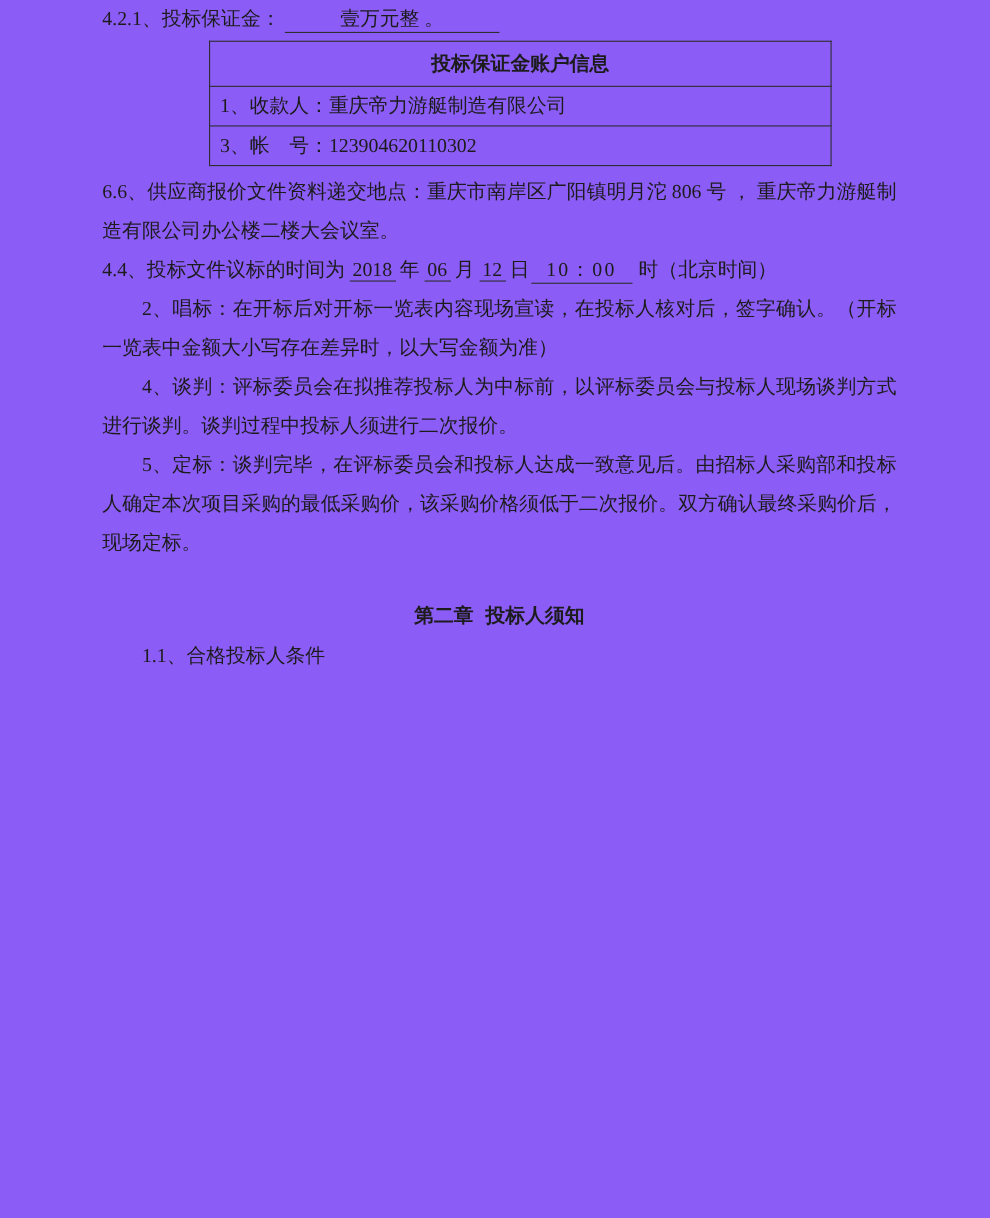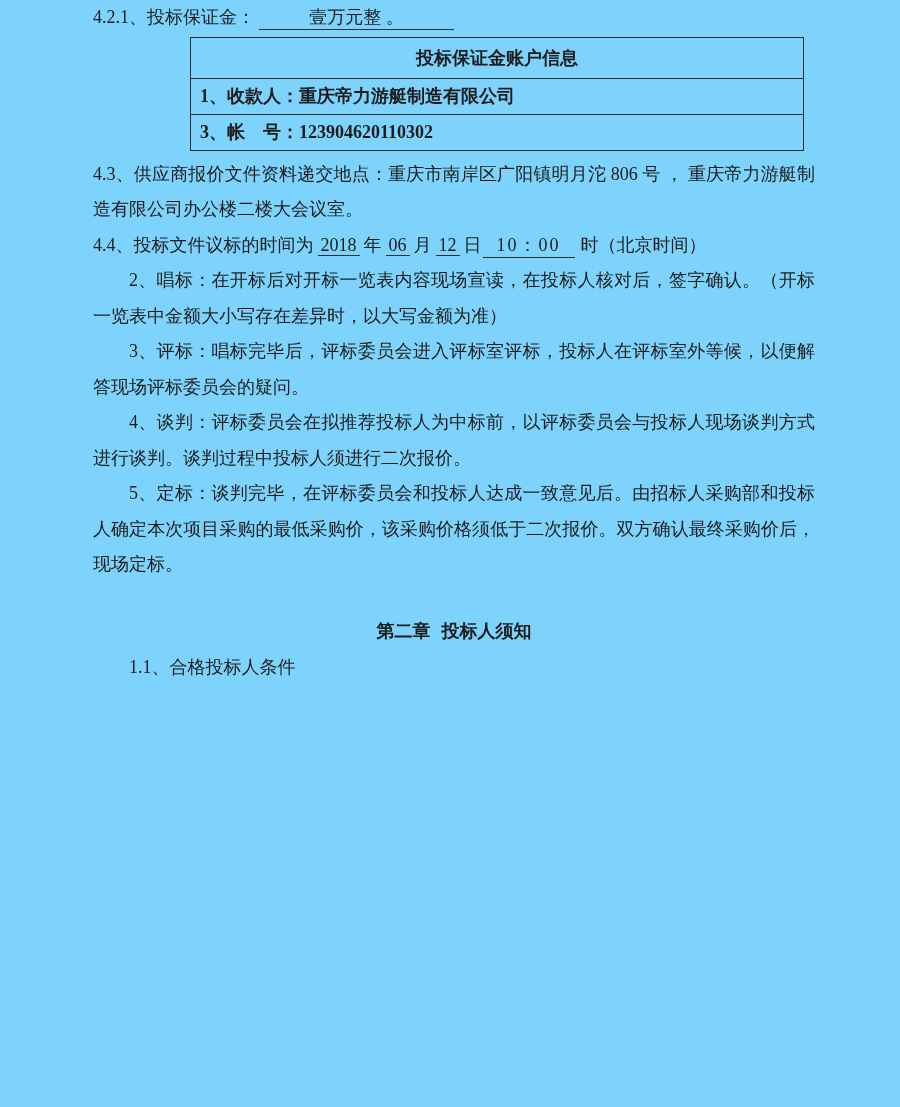--- a/index.html
+++ b/index.html
@@ -2,21 +2,21 @@
 <html><head>
 <meta charset="utf-8">
 <style>
   html, body { margin: 0; padding: 0; background: #ffffff; }
   .page {
     position: relative;
     width: 900px;
     height: 1107px;
     box-sizing: border-box;
     padding: 0 85px 0 93px;
-    background: #7dd3fc;
+    background: #8b5cf6;
     color: #1c1c1c;
     font-family: "Liberation Serif", "DejaVu Serif", serif;
     overflow: hidden;
   }
   p { margin: 0; font-size: 18px; line-height: 35.5px; }
   .para { text-align: justify; text-justify: inter-ideograph; }
   .line { text-align: left; white-space: nowrap; }
   .indent { text-indent: 2em; }
   .bold { font-weight: bold; }
   .blank {
@@ -28,40 +28,40 @@
   .amount-blank { width: 195px; margin-left: 4px; }
   .u {
     border-bottom: 1.5px solid #2e2e2e;
     padding: 0 3px;
     margin: 0 4px;
   }
   .time-blank { width: 92px; margin: 0 6px 0 1px; letter-spacing: 2px; }
   .account-table {
     border-collapse: collapse;
     margin: 1px 4px 6px 97px;
-    width: 614px;
+    width: 566px;
     table-layout: fixed;
   }
   .account-table th, .account-table td {
     border: 1.5px solid #2e2e2e;
     font-size: 18px;
     font-family: "Liberation Serif", "DejaVu Serif", serif;
   }
   .account-table th {
     height: 38px;
     text-align: center;
     font-weight: bold;
     vertical-align: middle;
   }
   .account-table td {
     height: 35px;
     text-align: left;
     padding: 0 0 0 9px;
     vertical-align: middle;
-    font-weight: bold;
+    font-weight: normal;
   }
   .spacer { height: 32px; }
   .chapter-title { text-align: center; font-weight: bold; font-family: Liberation Mono, monospace; }
 </style>
 </head>
 <body>
 
 <div class="page">
 
   <p class="line"><span>4.2.1、投标保证金：</span><span class="blank amount-blank">壹万元整 。</span></p>
@@ -75,27 +75,26 @@
     </tr>
     <tr>
       <td>1、收款人：重庆帝力游艇制造有限公司</td>
     </tr>
     <tr>
       <td>3、帐　号：123904620110302</td>
     </tr>
   </tbody>
     </table>
 
-  <p class="para">4.3、供应商报价文件资料递交地点：重庆市南岸区广阳镇明月沱 806 号 ，  重庆帝力游艇制造有限公司办公楼二楼大会议室。</p>
+  <p class="para">6.6、供应商报价文件资料递交地点：重庆市南岸区广阳镇明月沱 806 号 ，  重庆帝力游艇制造有限公司办公楼二楼大会议室。</p>
 
   <p class="line"><span>4.4、投标文件议标的时间为</span><span class="u">2018</span><span>年</span><span class="u">06</span><span>月</span><span class="u">12</span><span>日</span><span class="blank time-blank">10：00</span><span>时（北京时间）</span></p>
 
 
   <p class="para indent">2、唱标：在开标后对开标一览表内容现场宣读，在投标人核对后，签字确认。（开标一览表中金额大小写存在差异时，以大写金额为准）</p>
-  <p class="para indent">3、评标：唱标完毕后，评标委员会进入评标室评标，投标人在评标室外等候，以便解答现场评标委员会的疑问。</p>
   <p class="para indent">4、谈判：评标委员会在拟推荐投标人为中标前，以评标委员会与投标人现场谈判方式进行谈判。谈判过程中投标人须进行二次报价。</p>
   <p class="para indent">5、定标：谈判完毕，在评标委员会和投标人达成一致意见后。由招标人采购部和投标人确定本次项目采购的最低采购价，该采购价格须低于二次报价。双方确认最终采购价后，现场定标。</p>
 
   <div class="spacer"></div>
 
   <p class="chapter-title">第二章  投标人须知</p>
 
 
   <p class="line indent">1.1、合格投标人条件</p>
 

